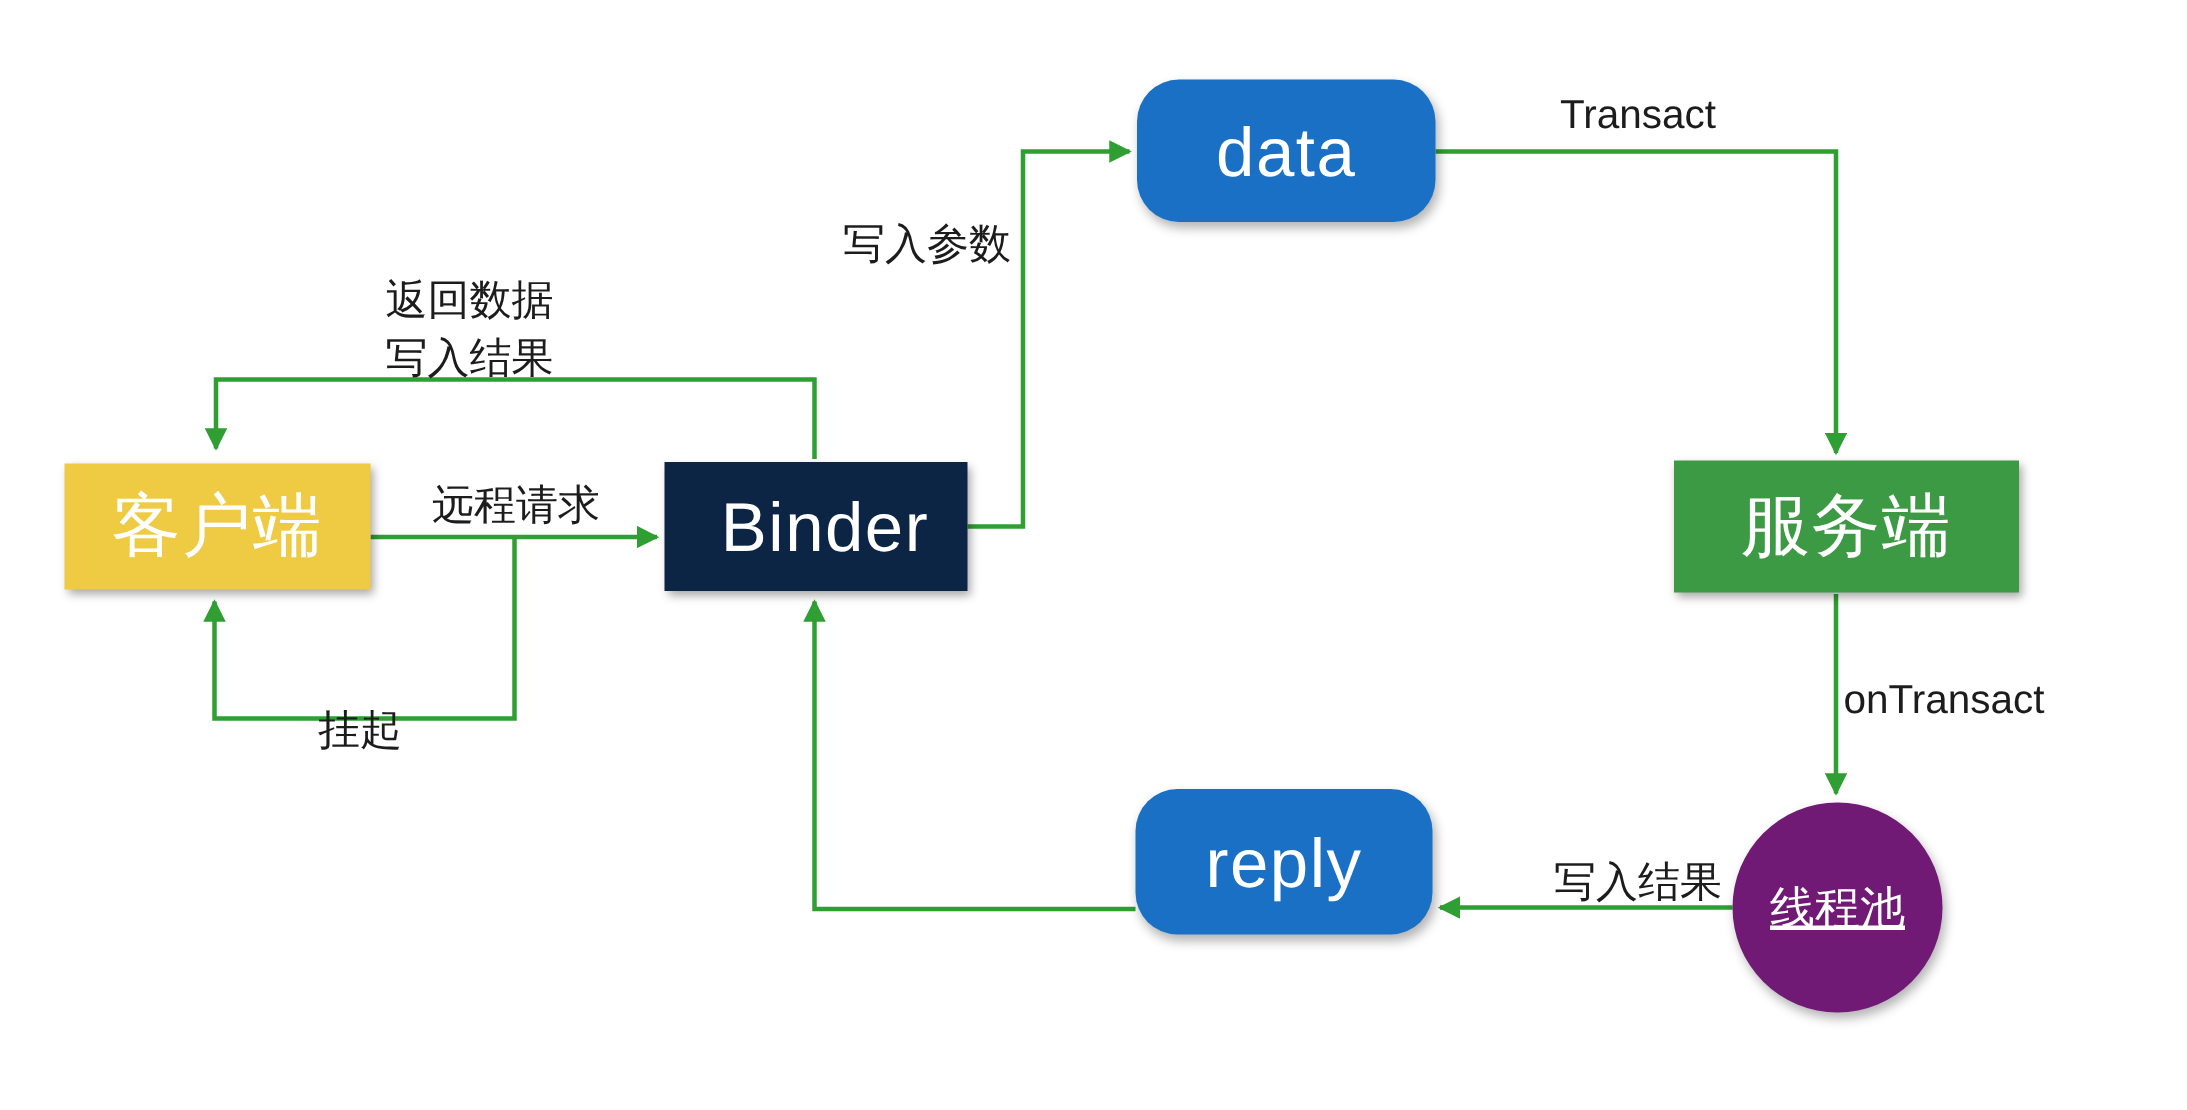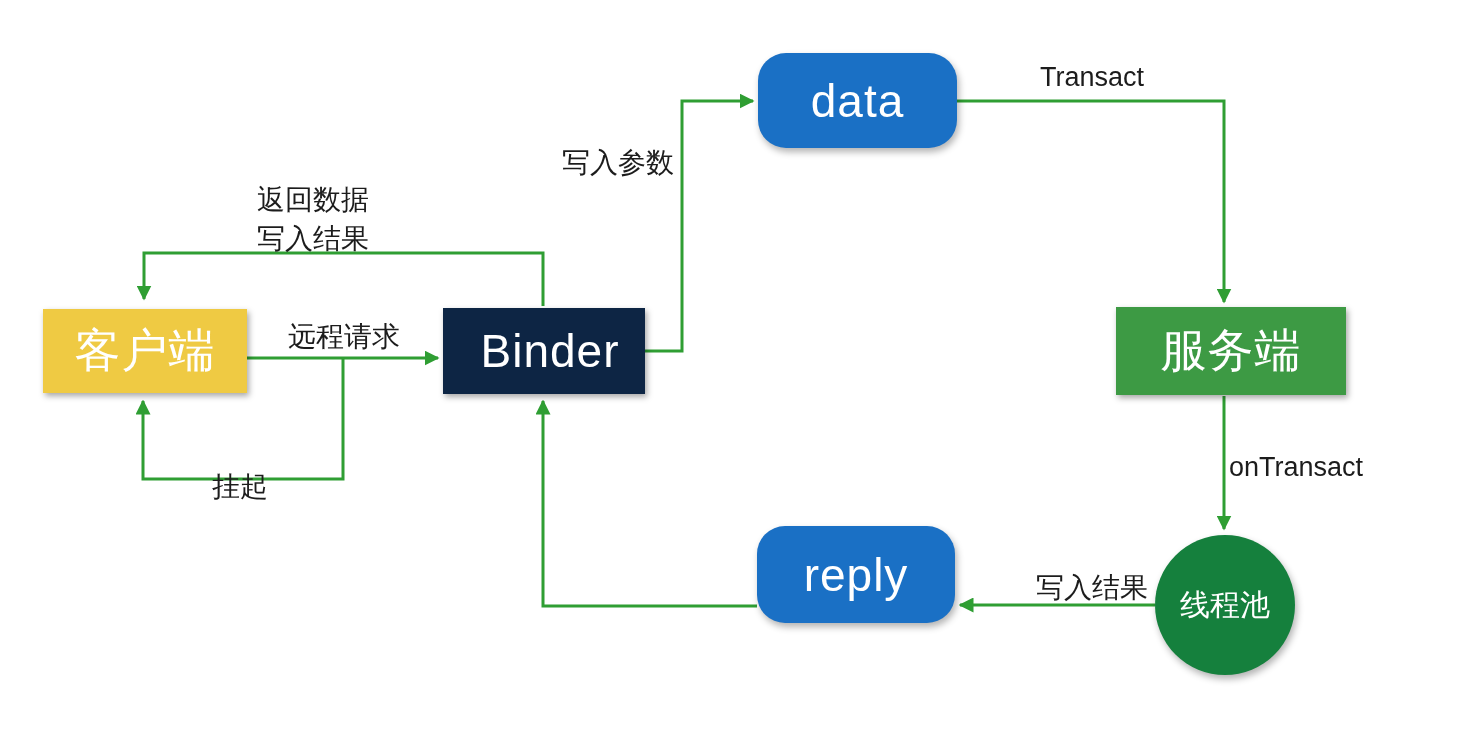--- a/index.html
+++ b/index.html
@@ -112,21 +112,21 @@
   </div>
 
   <div class="node round-node" id="node-reply" style="background: rgb(26, 112, 197);">
     <span class="node-label">reply</span>
   </div>
 
   <div class="node rect-node" id="node-server" style="background: rgb(61, 154, 68);">
     <span class="node-label">服务端</span>
   </div>
 
-  <div class="node circle-node" id="node-threadpool" style="background: #15803d;">
+  <div class="node circle-node" id="node-threadpool" style="background: #701a75; text-decoration: underline;">
     <span class="node-label">线程池</span>
   </div>
 
   <div class="edge-label" id="label-remote-request">远程请求</div>
 
   <div class="edge-label" id="label-suspend">挂起</div>
 
   <div class="edge-label" id="label-write-params">写入参数</div>
 
   <div class="edge-label en" id="label-transact">Transact</div>

